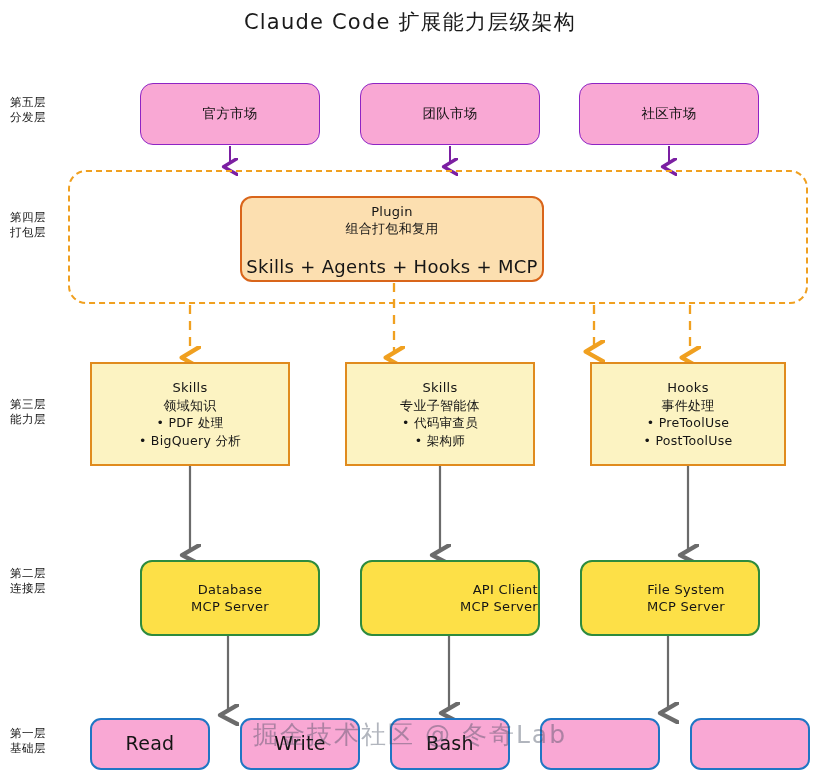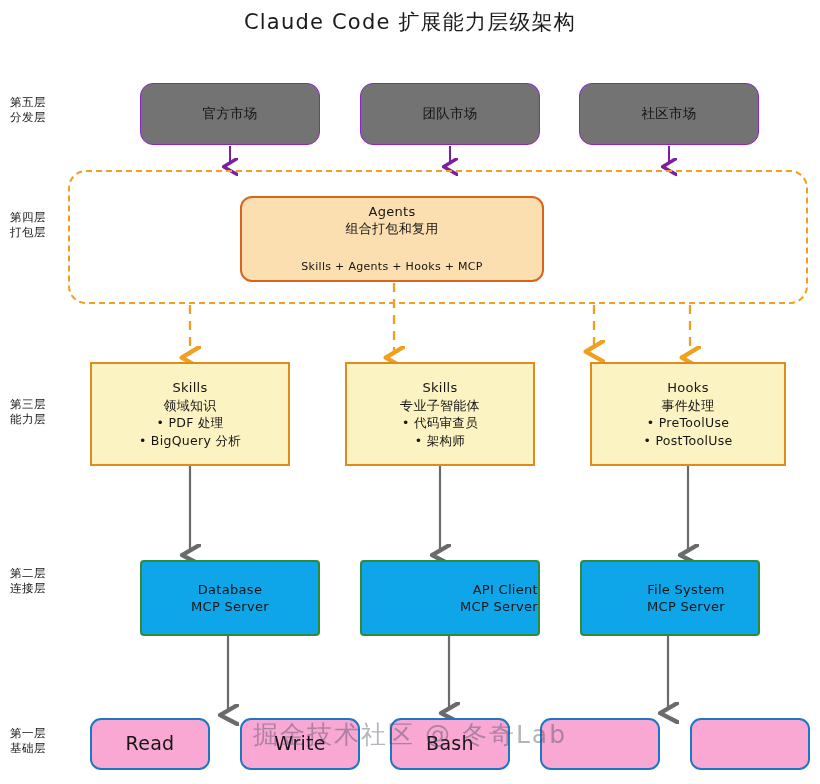--- a/index.html
+++ b/index.html
@@ -57,24 +57,24 @@
     align-items: center;
     justify-content: center;
     text-align: center;
     border-radius: 11px;
     font-size: 13px;
     line-height: 17.5px;
     color: #151515;
     letter-spacing: 0.3px;
   }
   .node .ln { display: block; white-space: nowrap; }
-  .node .ln.sm { font-size: 11px; margin-top: 20px; }
+  .node .ln.sm { font-size: 18px; margin-top: 20px; }
   
   .market {
-    background: #737373;
+    background: #f9a8d4;
     border: 1.8px solid #8e24c4;
     border-radius: 13px;
     font-size: 13.5px;
   }
   
   .plugin-group {
     position: absolute;
     box-sizing: border-box;
     border: 2.4px dashed #f0a020;
     border-radius: 18px;
@@ -88,23 +88,23 @@
   
   .capability {
     background: #fcf3c2;
     border: 2.1px solid #e08b1e;
     border-radius: 0;
     justify-content: center;
   }
   .capability .bullet { font-size: 12.5px; }
   
   .mcp {
-    background: #0ea5e9;
+    background: #fde047;
     border: 2.1px solid #2e8b3e;
-    border-radius: 4px;
+    border-radius: 12px;
   }
   
   .tool {
     background: #f9a8d4;
     border: 2.1px solid #1f76c4;
     border-radius: 11px;
     font-size: 19px;
   }
   .watermark {
     position: absolute;
@@ -192,21 +192,21 @@
   <div class="node market" style="left:360px; top:83px; width:180px; height:62px;">
     <span class="ln">团队市场</span>
   </div>
   <div class="node market" style="left:579px; top:83px; width:180px; height:62px;">
     <span class="ln">社区市场</span>
   </div>
 
   <div class="plugin-group" style="left:68px; top:170px; width:740px; height:134px;"></div>
 
   <div class="node plugin" style="left:240px; top:196px; width:304px; height:86px;">
-    <span class="ln">Agents</span>
+    <span class="ln">Plugin</span>
     <span class="ln">组合打包和复用</span>
     <span class="ln sm">Skills + Agents + Hooks + MCP</span>
   </div>
 
   <div class="node capability" style="left:90px; top:362px; width:200px; height:104px;">
     <span class="ln">Skills</span>
     <span class="ln">领域知识</span>
     <span class="ln bullet">• PDF 处理</span>
     <span class="ln bullet">• BigQuery 分析</span>
   </div>

